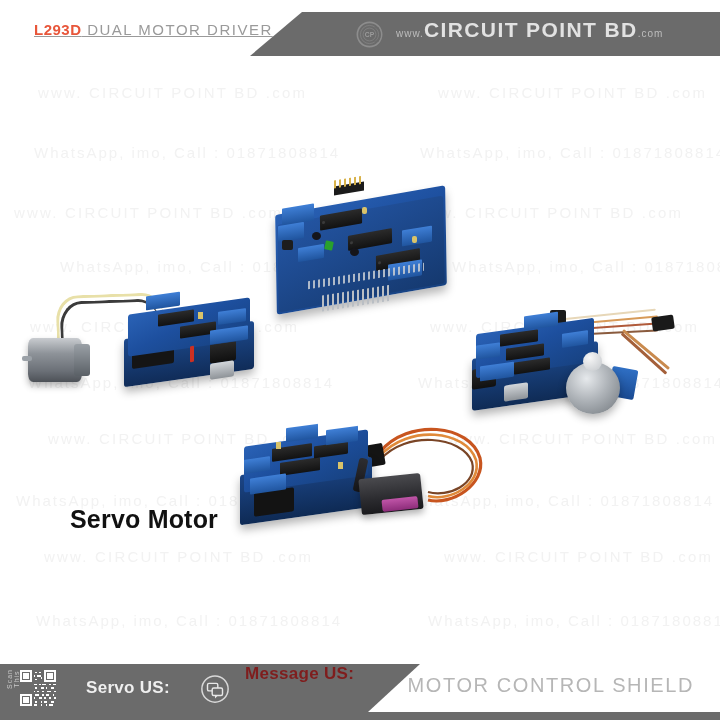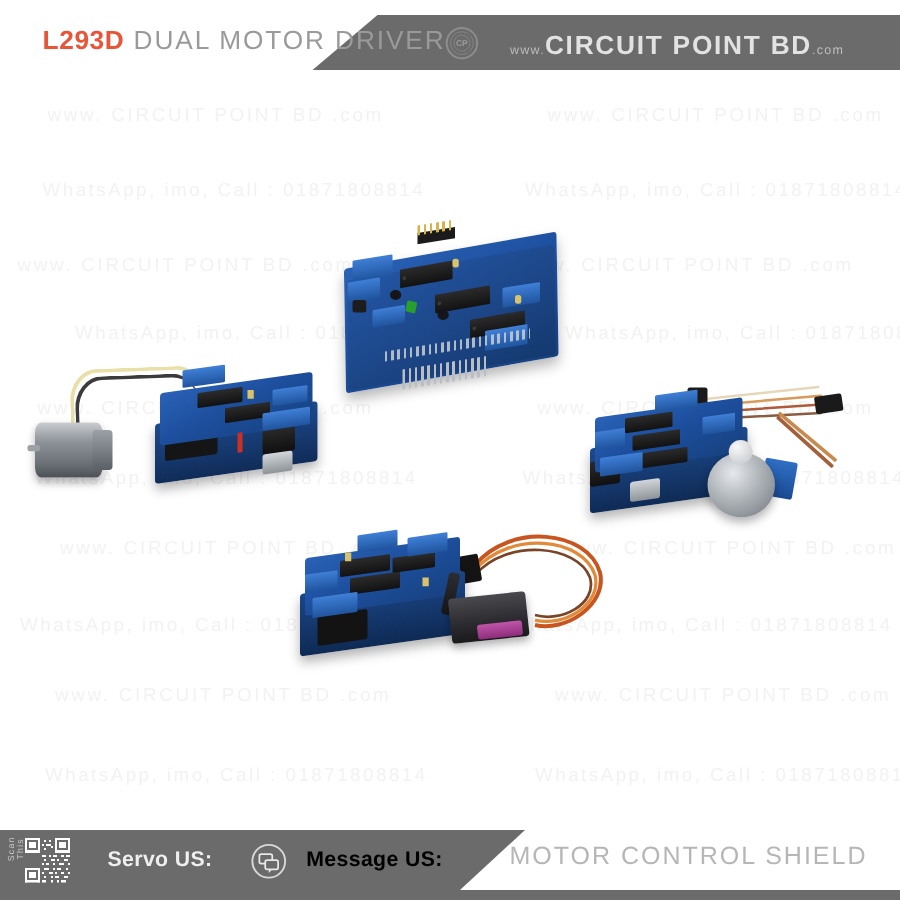--- a/index.html
+++ b/index.html
@@ -17,50 +17,50 @@
   }
   .wm.b { color:#f0f0f0; letter-spacing:2.0px; }
 
   
   .header { position:absolute; left:0; top:12px; width:720px; height:44px; z-index:6; }
   .header-grey {
     position:absolute; right:0; top:0; height:44px; width:470px; background:#6b6b6b;
     clip-path: polygon(52px 0, 100% 0, 100% 100%, 0 100%);
   }
   .header-title {
-    position:absolute; left:34px; top:9px; font-size:21px; letter-spacing:1.5px;
-    font-weight:400; color:#9a9a9a; z-index:7; white-space:nowrap;
+    position:absolute; left:34px; top:9px; font-size:15px; letter-spacing:1.5px;
+    font-weight:400; color:#9a9a9a; z-index:7; white-space:nowrap;text-decoration:underline;
   }
   .header-title .hl { color:#e8563a; font-weight:700; letter-spacing:0.5px; }
   .logo-mark {
     position:absolute; left:356px; top:9px; width:27px; height:27px; z-index:8;
   }
   .brand {
-    position:absolute; left:408px; top:11px; z-index:8; white-space:nowrap;
-    color:#cfcfcf; font-size:11px; letter-spacing:1px; line-height:28px;
+    position:absolute; left:396px; top:11px; z-index:8; white-space:nowrap;
+    color:#cfcfcf; font-size:11px; letter-spacing:1px; line-height:14px;
   }
   .brand .big { font-size:21px; font-weight:700; letter-spacing:1.4px; color:#e2e2e2; }
   .brand .sm { font-size:10px; letter-spacing:1px; color:#bdbdbd; }
 
   
   .footer { position:absolute; left:0; bottom:8px; width:720px; height:48px; z-index:6; }
   .footer-grey {
     position:absolute; left:0; top:0; height:48px; width:420px; background:#6b6b6b;
     clip-path: polygon(0 0, 100% 0, calc(100% - 52px) 100%, 0 100%);
   }
   .footer-bottombar { position:absolute; left:0; bottom:-8px; width:720px; height:8px; background:#6b6b6b; }
   .qr { position:absolute; left:20px; top:6px; width:36px; height:36px; z-index:8; }
   .scan-this {
     position:absolute; left:-4px; top:8px; width:34px; z-index:8;
     color:#c9c9c9; font-size:7px; letter-spacing:1px;
     transform:rotate(-90deg); transform-origin:center center; text-align:center;
   }
   .follow-lbl { position:absolute; left:86px; top:14px; z-index:8; color:#efefef; font-size:17px; font-weight:700; letter-spacing:.3px;}
   .msg-icon { position:absolute; left:200px; top:10px; width:30px; height:30px; z-index:8; }
-  .message-lbl { position:absolute; left:245px; top:14px; z-index:8; color:#000000; font-size:17px; font-weight:700; letter-spacing:.3px;}
+  .message-lbl { position:absolute; left:245px; top:0; z-index:8; color:#7f1d1d; font-size:17px; font-weight:700; letter-spacing:.3px;}
   .footer-tag {
     position:absolute; right:26px; top:10px; z-index:8;
     color:#b6b6b6; font-size:20px; letter-spacing:1.6px; white-space:nowrap;
   }
 
   
   .plabel {
     position:absolute; z-index:5; color:#111; font-weight:700;
     font-size:25px; letter-spacing:.2px; white-space:nowrap;
     text-shadow:0 0 6px #fff, 0 0 10px #fff, 0 0 3px #fff;
@@ -312,20 +312,21 @@
     <div class="blk term" style="left:14px;top:44px;width:26px;height:14px;transform:skewY(-8deg);"></div>
     <div class="blk term" style="left:20px;top:62px;width:36px;height:16px;transform:skewY(-8deg);"></div>
     <div class="blk gold" style="left:46px;top:28px;width:5px;height:7px;"></div>
     <div class="blk gold" style="left:108px;top:48px;width:5px;height:7px;"></div>
 
     <div class="sv-horn"></div>
     <div class="sv-body"></div>
     <div class="sv-purple"></div>
   </div>
 
+  <div class="plabel" id="label-servo">Servo Motor</div>
 
   <div class="footer">
     <div class="footer-grey"></div>
 
     <div class="scan-this">Scan This</div>
 
     <div class="qr">
       <svg viewBox="0 0 21 21" width="36" height="36" shape-rendering="crispEdges">
         <rect width="21" height="21" fill="#6b6b6b"></rect>
         <g fill="#ffffff">

